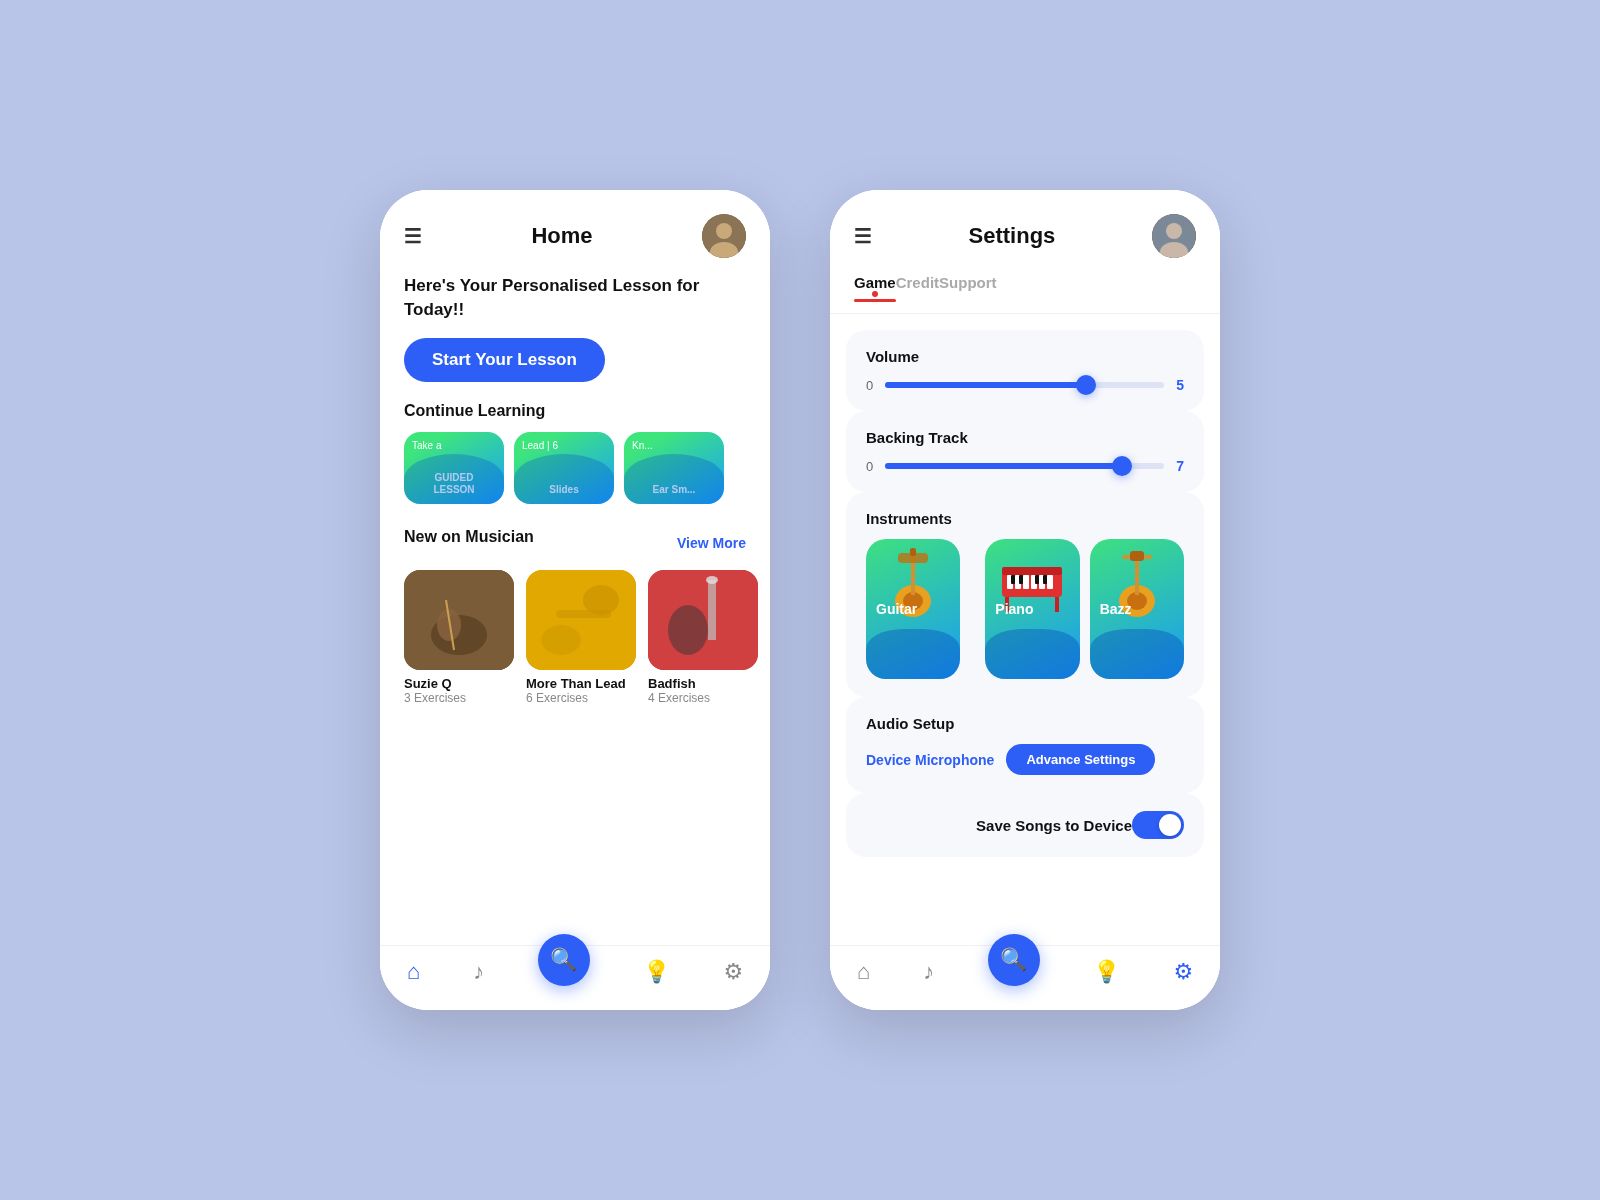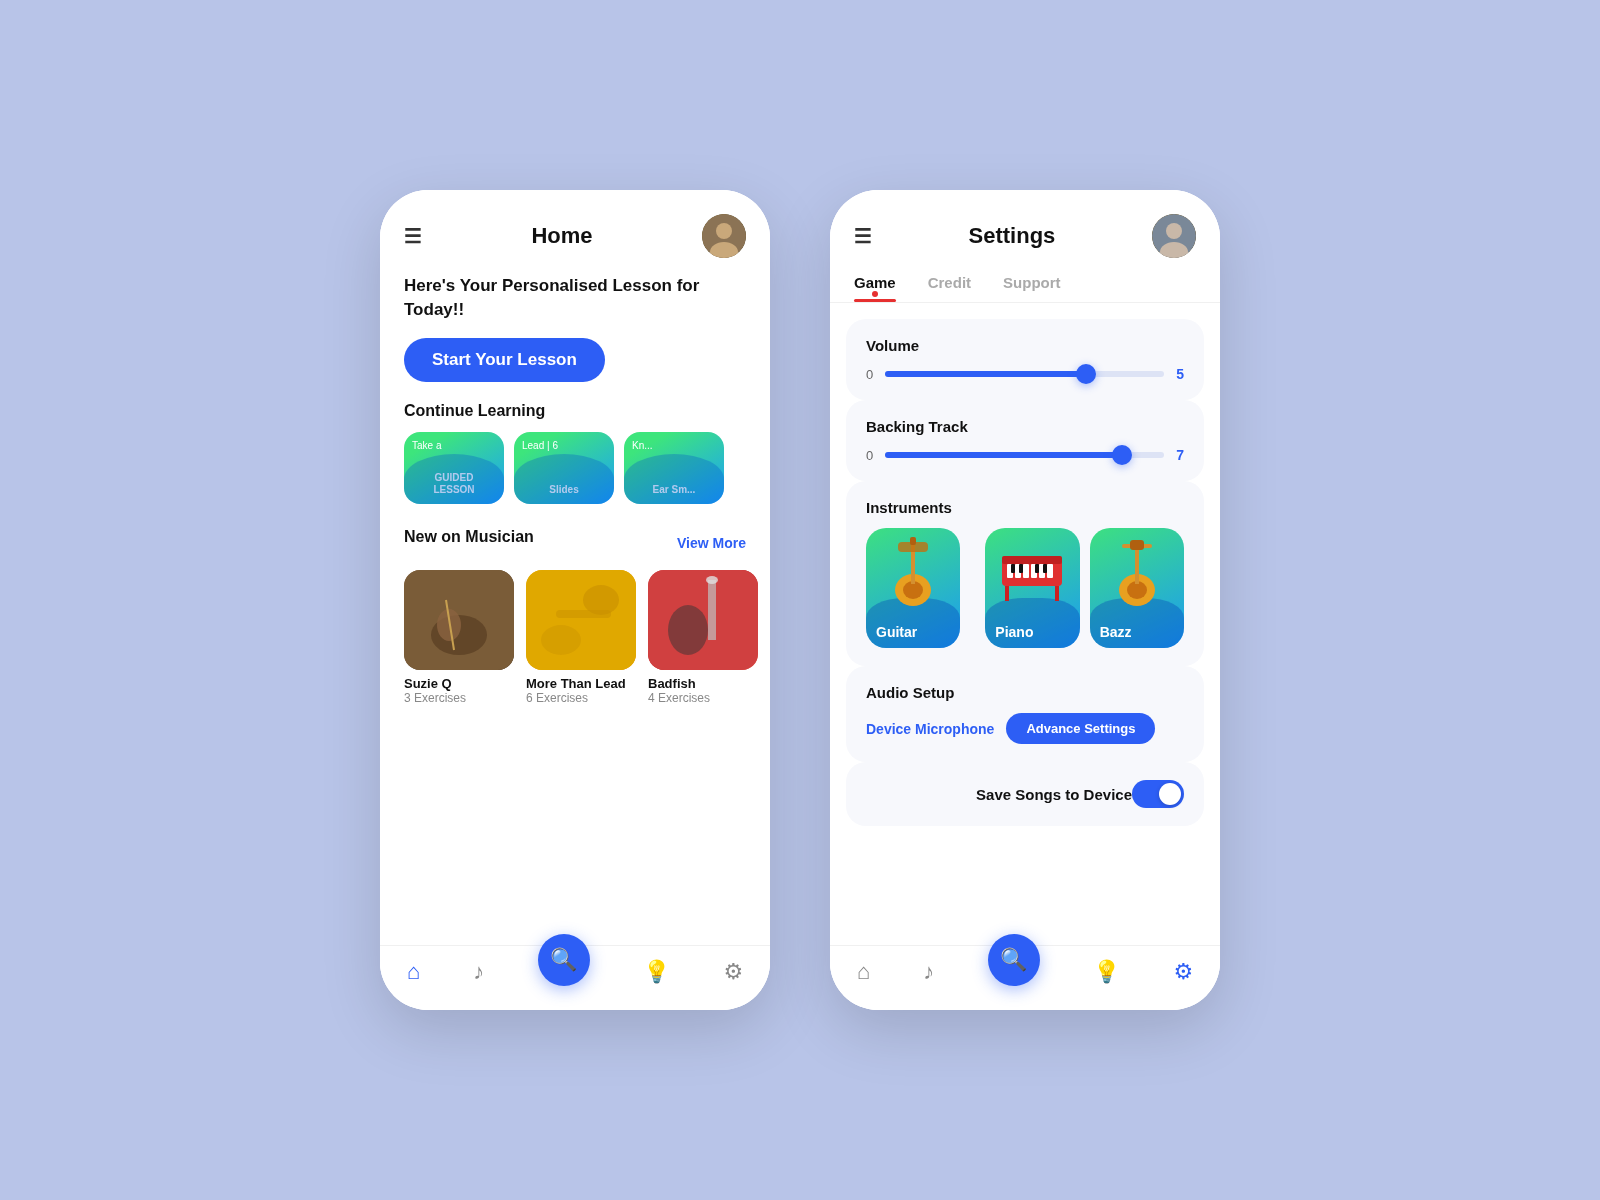--- a/index.html
+++ b/index.html
@@ -269,22 +269,21 @@
       background: white;
     }
     .settings-title {
       font-size: 22px;
       font-weight: 700;
       color: #111;
     }
 
     .settings-tabs {
       display: flex;
-      gap: 32px;
-      padding: 8px 24px 1px;
+      padding: 8px 24px 12px;
       border-bottom: 1px solid #f0f0f0;
     }
     .settings-tab {
       font-size: 15px;
       font-weight: 600;
       color: #aaa;
       padding-bottom: 10px;
       cursor: pointer;
       position: relative;
     }
@@ -371,28 +370,28 @@
       color: #2d5ef5;
     }
 
     
     .instruments-row {
       display: flex;
       gap: 10px;
     }
     .instrument-card {
       flex: 1;
-      height: 120px;
+      height: 140px;
       border-radius: 20px;
       background: linear-gradient(160deg, #2ecc71, #1a7fd4);
       position: relative;
       overflow: hidden;
       display: flex;
       flex-direction: column;
-      justify-content: flex-end;
+      justify-content: center;
       cursor: pointer;
     }
     .instrument-label {
       color: white;
       font-size: 14px;
       font-weight: 700;
       padding: 8px 10px;
       position: relative;
       z-index: 2;
     }

